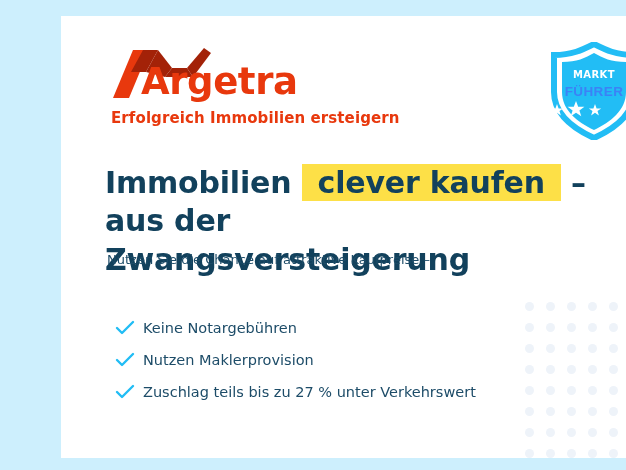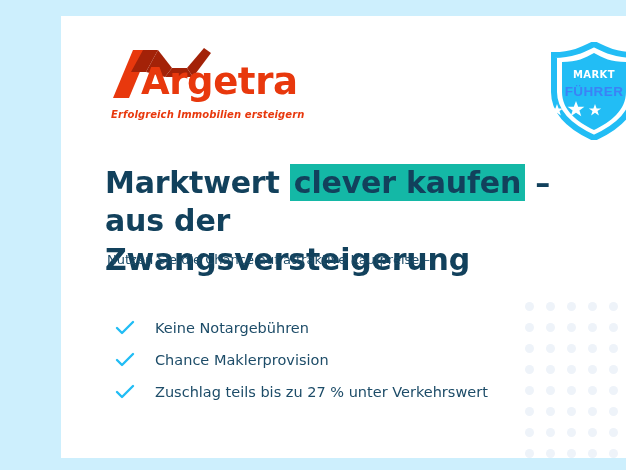--- a/index.html
+++ b/index.html
@@ -77,27 +77,26 @@
     font-weight: bold;
     color: #e8380d;
     letter-spacing: -0.4px;
     line-height: 1;
     font-family: "DejaVu Sans", sans-serif;
   }
   .logo-tagline {
     position: absolute;
     left: 8px;
     top: 63px;
-    font-size: 10px;
+    font-size: 15px;
     font-weight: bold;
     color: #e8380d;
     letter-spacing: 0.1px;
     white-space: nowrap;
     font-family: "DejaVu Sans", sans-serif;
-    font-style: italic;
   }
 
   
   .badge {
     position: absolute;
     left: 487px;
     top: 26px;
     width: 92px;
     height: 98px;
   }
@@ -142,22 +141,22 @@
     top: 128px;
     width: 500px;
     font-size: 30px;
     font-weight: bold;
     color: #12415c;
     line-height: 1.28;
     letter-spacing: -0.2px;
     font-family: "DejaVu Sans", sans-serif;
   }
   .headline .hl {
-    background: #14b8a6;
-    padding: 1px 4px;
+    background: #fde047;
+    padding: 1px 16px;
     box-decoration-break: clone;
     -webkit-box-decoration-break: clone;
   }
   .headline-line2 { display: block; }
 
   
   .sub {
     position: absolute;
     left: 46px;
     top: 221px;
@@ -173,21 +172,20 @@
   .checklist {
     position: absolute;
     left: 54px;
     top: 296px;
     width: 470px;
   }
   .check-item {
     display: flex;
     align-items: center;
     height: 32px;
-    gap: 12px;
   }
   .check-icon {
     width: 28px;
     flex: 0 0 28px;
     display: flex;
     align-items: center;
   }
   .check-label {
     font-size: 14.5px;
     color: #1d4c68;
@@ -266,21 +264,21 @@
       <div class="badge-stars">
         <svg width="56" height="16" viewBox="0 0 56 16">
           <polygon fill="#ffffff" points="9,3 10.6,7.4 15.2,7.4 11.5,10.1 12.9,14.5 9,11.8 5.1,14.5 6.5,10.1 2.8,7.4 7.4,7.4"></polygon>
           <polygon fill="#ffffff" points="28,0 30.2,5.8 36.4,5.8 31.4,9.4 33.3,15.3 28,11.7 22.7,15.3 24.6,9.4 19.6,5.8 25.8,5.8"></polygon>
           <polygon fill="#ffffff" points="47,3 48.6,7.4 53.2,7.4 49.5,10.1 50.9,14.5 47,11.8 43.1,14.5 44.5,10.1 40.8,7.4 45.4,7.4"></polygon>
         </svg>
       </div>
     </div>
 
     <h1 class="headline">
-      <span>Marktwert </span><span class="hl">clever kaufen</span><span> –</span>
+      <span>Immobilien </span><span class="hl">clever kaufen</span><span> –</span>
       <span class="headline-line2">aus der Zwangsversteigerung</span>
     </h1>
 
     <p class="sub">
       <span class="sub-line">Nutzen Sie die Chance auf attraktive Kaufpreise –</span>
     </p>
 
     <ul class="checklist" style="list-style:none;margin:0;padding:0;">
       <li class="check-item">
         <span class="check-icon">
@@ -289,21 +287,21 @@
             </svg>
         </span>
         <span class="check-label">Keine Notargebühren</span>
       </li>
       <li class="check-item">
         <span class="check-icon">
           <svg width="20" height="16" viewBox="0 0 20 16">
               <polyline points="2,8 7,13 18,2" fill="none" stroke="#22bdf5" stroke-width="2.4" stroke-linecap="round" stroke-linejoin="round"></polyline>
             </svg>
         </span>
-        <span class="check-label">Chance Maklerprovision</span>
+        <span class="check-label">Nutzen Maklerprovision</span>
       </li>
       <li class="check-item">
         <span class="check-icon">
           <svg width="20" height="16" viewBox="0 0 20 16">
               <polyline points="2,8 7,13 18,2" fill="none" stroke="#22bdf5" stroke-width="2.4" stroke-linecap="round" stroke-linejoin="round"></polyline>
             </svg>
         </span>
         <span class="check-label">Zuschlag teils bis zu 27 % unter Verkehrswert</span>
       </li>
     </ul>

